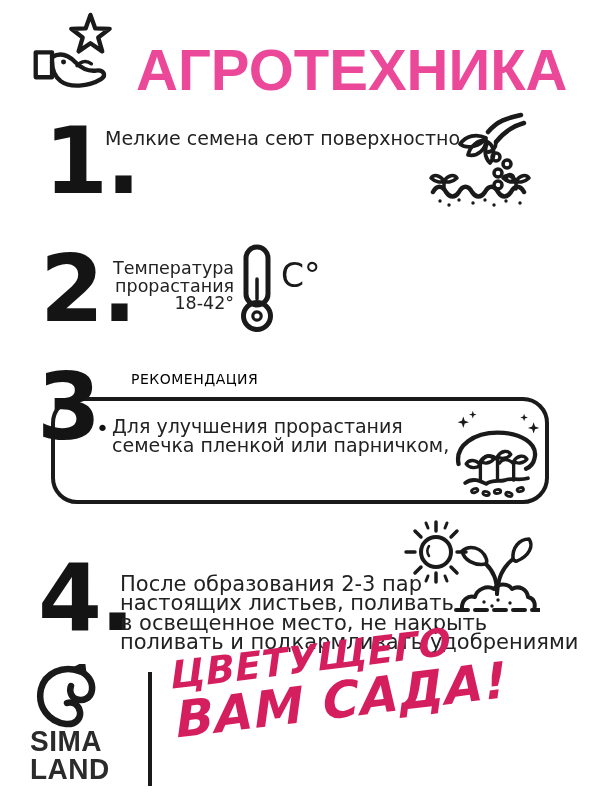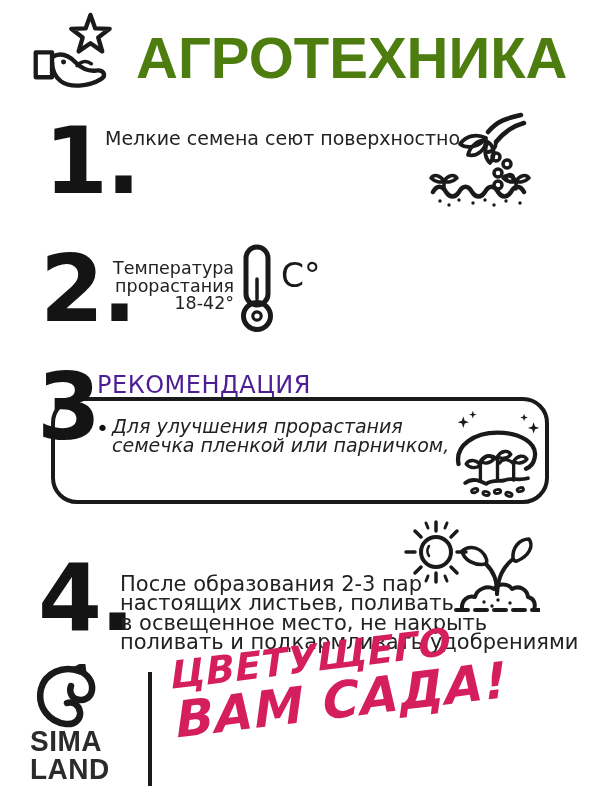--- a/index.html
+++ b/index.html
@@ -4,46 +4,46 @@
 <style>
   html,body { margin:0; padding:0; background:#ffffff; }
   .page {
     position:relative; width:600px; height:800px; background:#ffffff;
     overflow:hidden; font-family:"DejaVu Sans", sans-serif; color:#222222;
   }
   .abs { position:absolute; }
 
   
   .title {
-    position:absolute; left:136px; top:24px;
+    position:absolute; left:136px; top:36px;
     font-family:"Liberation Sans", sans-serif;
-    font-size:58px; font-weight:bold; color:#4d7c0f; letter-spacing:0px;
+    font-size:58px; font-weight:bold; color:#ec4899; letter-spacing:0px;
     white-space:nowrap;
   }
 
   
   .step-number {
     position:absolute; font-family:"DejaVu Sans", sans-serif;
     font-weight:bold; color:#141414; font-size:92px; line-height:1;
     letter-spacing:-2px; white-space:nowrap;
   }
 
   
   .step-text { position:absolute; font-size:19px; line-height:22.5px; color:#222; white-space:nowrap; }
   .step-text.small { font-size:17.5px; line-height:17.5px;text-align:right; }
   .step-text.tight { font-size:21px; line-height:19.3px;margin-top:26px; }
 
   
-  .rec-heading { position:absolute; left:97px; top:371px; font-size:24px; letter-spacing:0.5px; color:#4c1d95; }
+  .rec-heading { position:absolute; left:131px; top:371px; font-size:14px; letter-spacing:0.5px; color:#000000; }
   .rec-box {
     position:absolute; left:51px; top:397px; width:490px; height:99px;
     border:4.5px solid #1a1a1a; border-radius:26px; background:#fff;
   }
   .rec-bullet { position:absolute; left:96px; top:416px; font-size:22px; color:#111; }
-  .rec-text { position:absolute; left:112px; top:417px; font-size:19px; line-height:19px; color:#222; white-space:nowrap;font-style:italic; }
+  .rec-text { position:absolute; left:112px; top:417px; font-size:19px; line-height:19px; color:#222; white-space:nowrap; }
 
   
   .c-label { position:absolute; left:281px; top:256px; font-size:33px; color:#1a1a1a; font-family:"DejaVu Sans", sans-serif; }
 
   
   .brand-text {
     position:absolute; left:30px; top:728px;
     font-family:"Liberation Sans", sans-serif; font-weight:bold;
     font-size:28px; line-height:26.5px; letter-spacing:0.5px; color:#2b2b2b;
     transform:scale(1,1.05); transform-origin:left top; white-space:pre-line;

